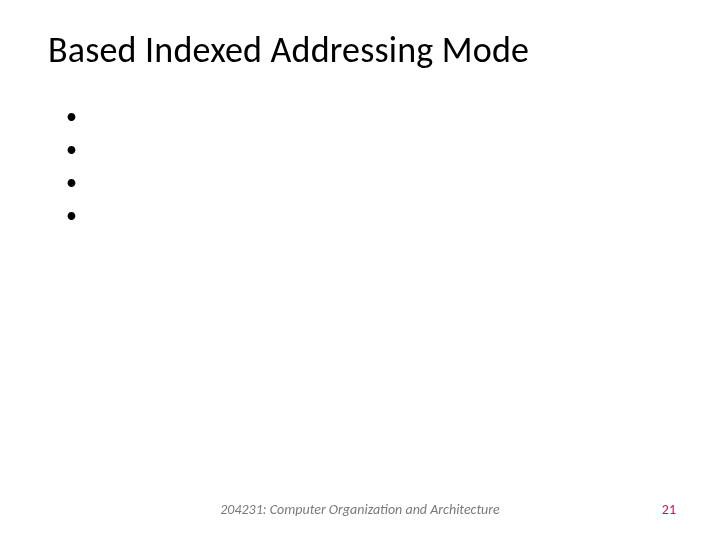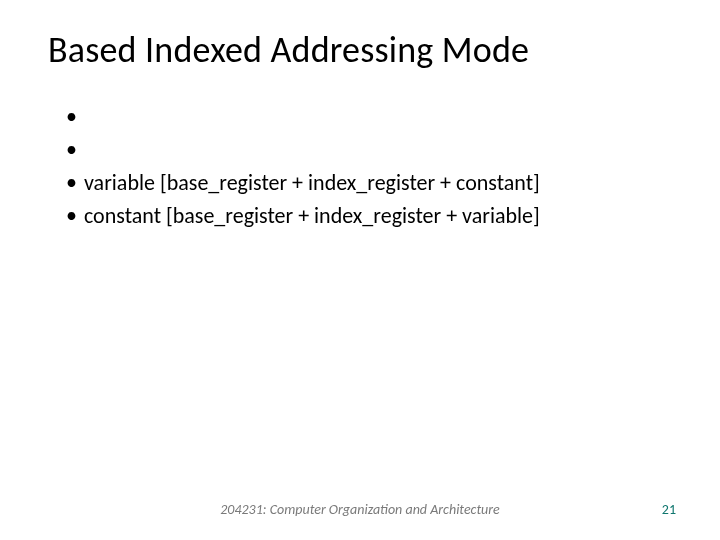--- a/index.html
+++ b/index.html
@@ -49,44 +49,42 @@
   .footer-text {
     font-size: 14px;
     font-style: italic;
     color: #7a7a7a;
   }
   .page-number {
     position: absolute;
     bottom: 22px;
     right: 44px;
     font-size: 14px;
-    color: #0f766e;
+    color: #be185d;
   }
 </style>
 </head>
 <body>
 
 <div class="slide">
 
   <h1 class="title">Based Indexed Addressing Mode</h1>
 
   <div class="content">
     <div class="bullet-row">
       <span class="bullet-dot">•</span>
     </div>
     <div class="bullet-row">
       <span class="bullet-dot">•</span>
     </div>
     <div class="bullet-row">
       <span class="bullet-dot">•</span>
-      <span class="bullet-text">variable [base_register + index_register + constant]</span>
     </div>
     <div class="bullet-row">
       <span class="bullet-dot">•</span>
-      <span class="bullet-text">constant [base_register + index_register + variable]</span>
     </div>
   </div>
 
   <div class="footer">
     <span class="footer-text">204231: Computer Organization and Architecture</span>
   </div>
 
   <div class="page-number">21</div>
 
 </div>

